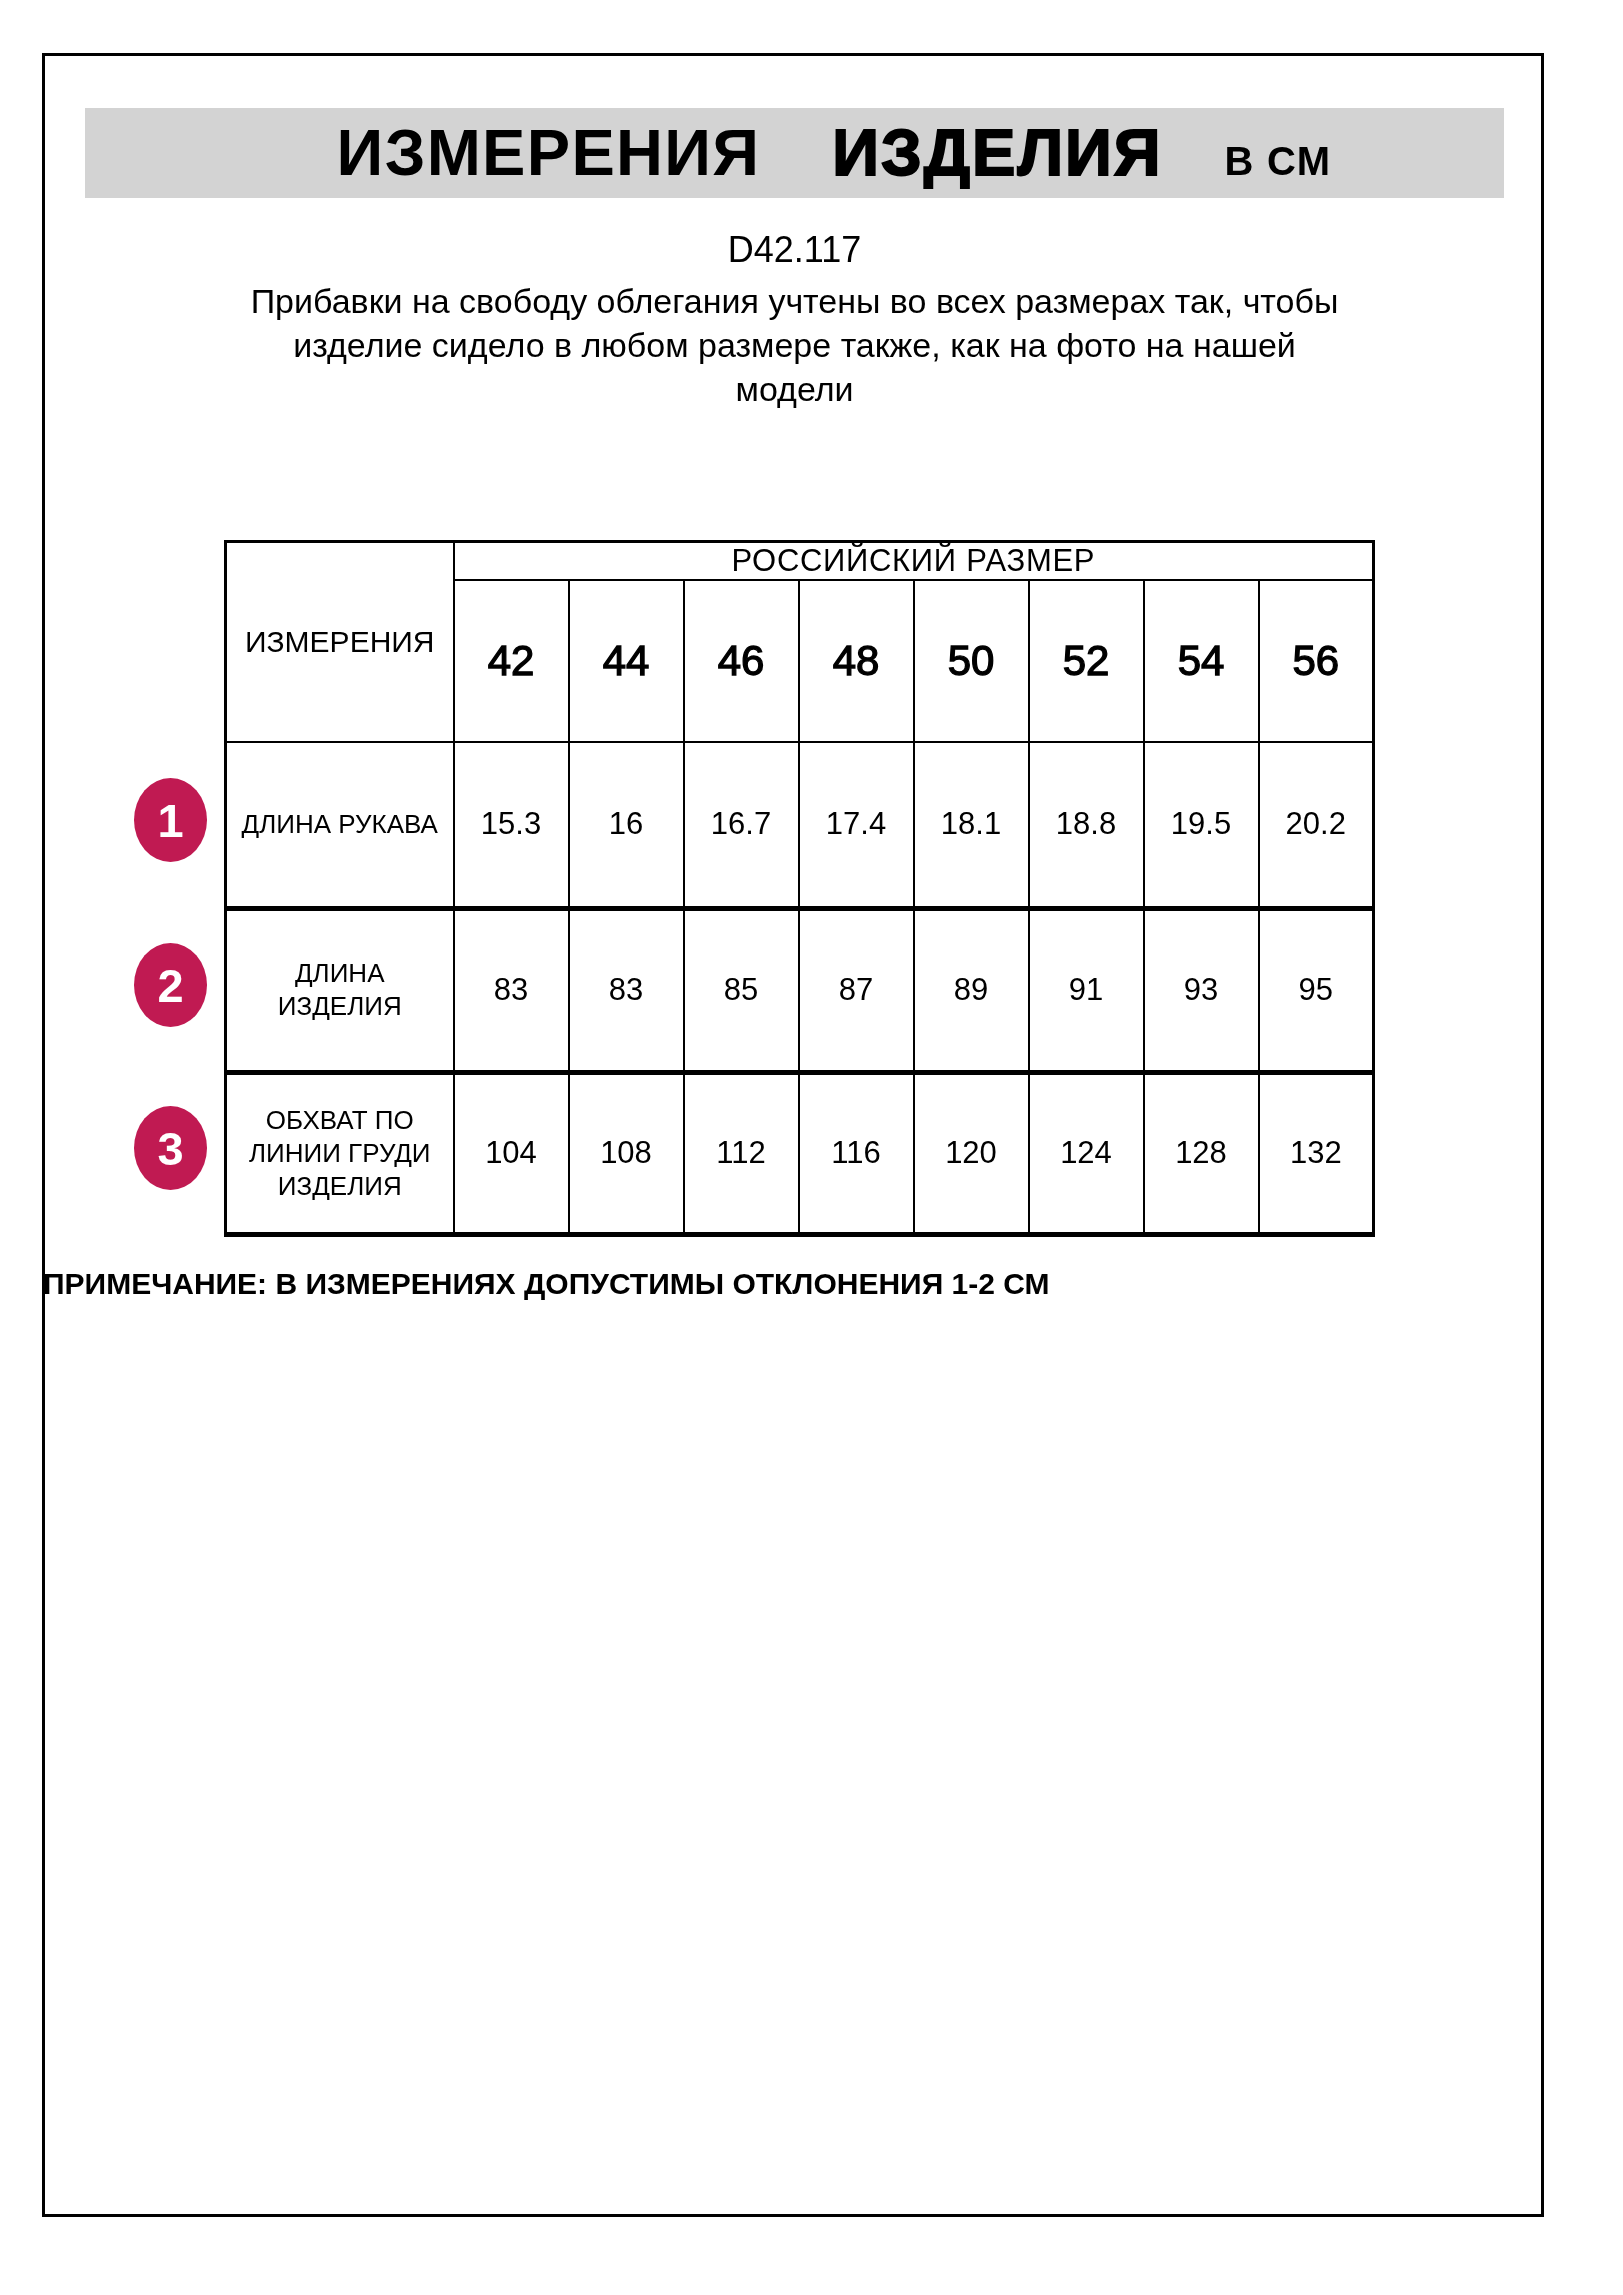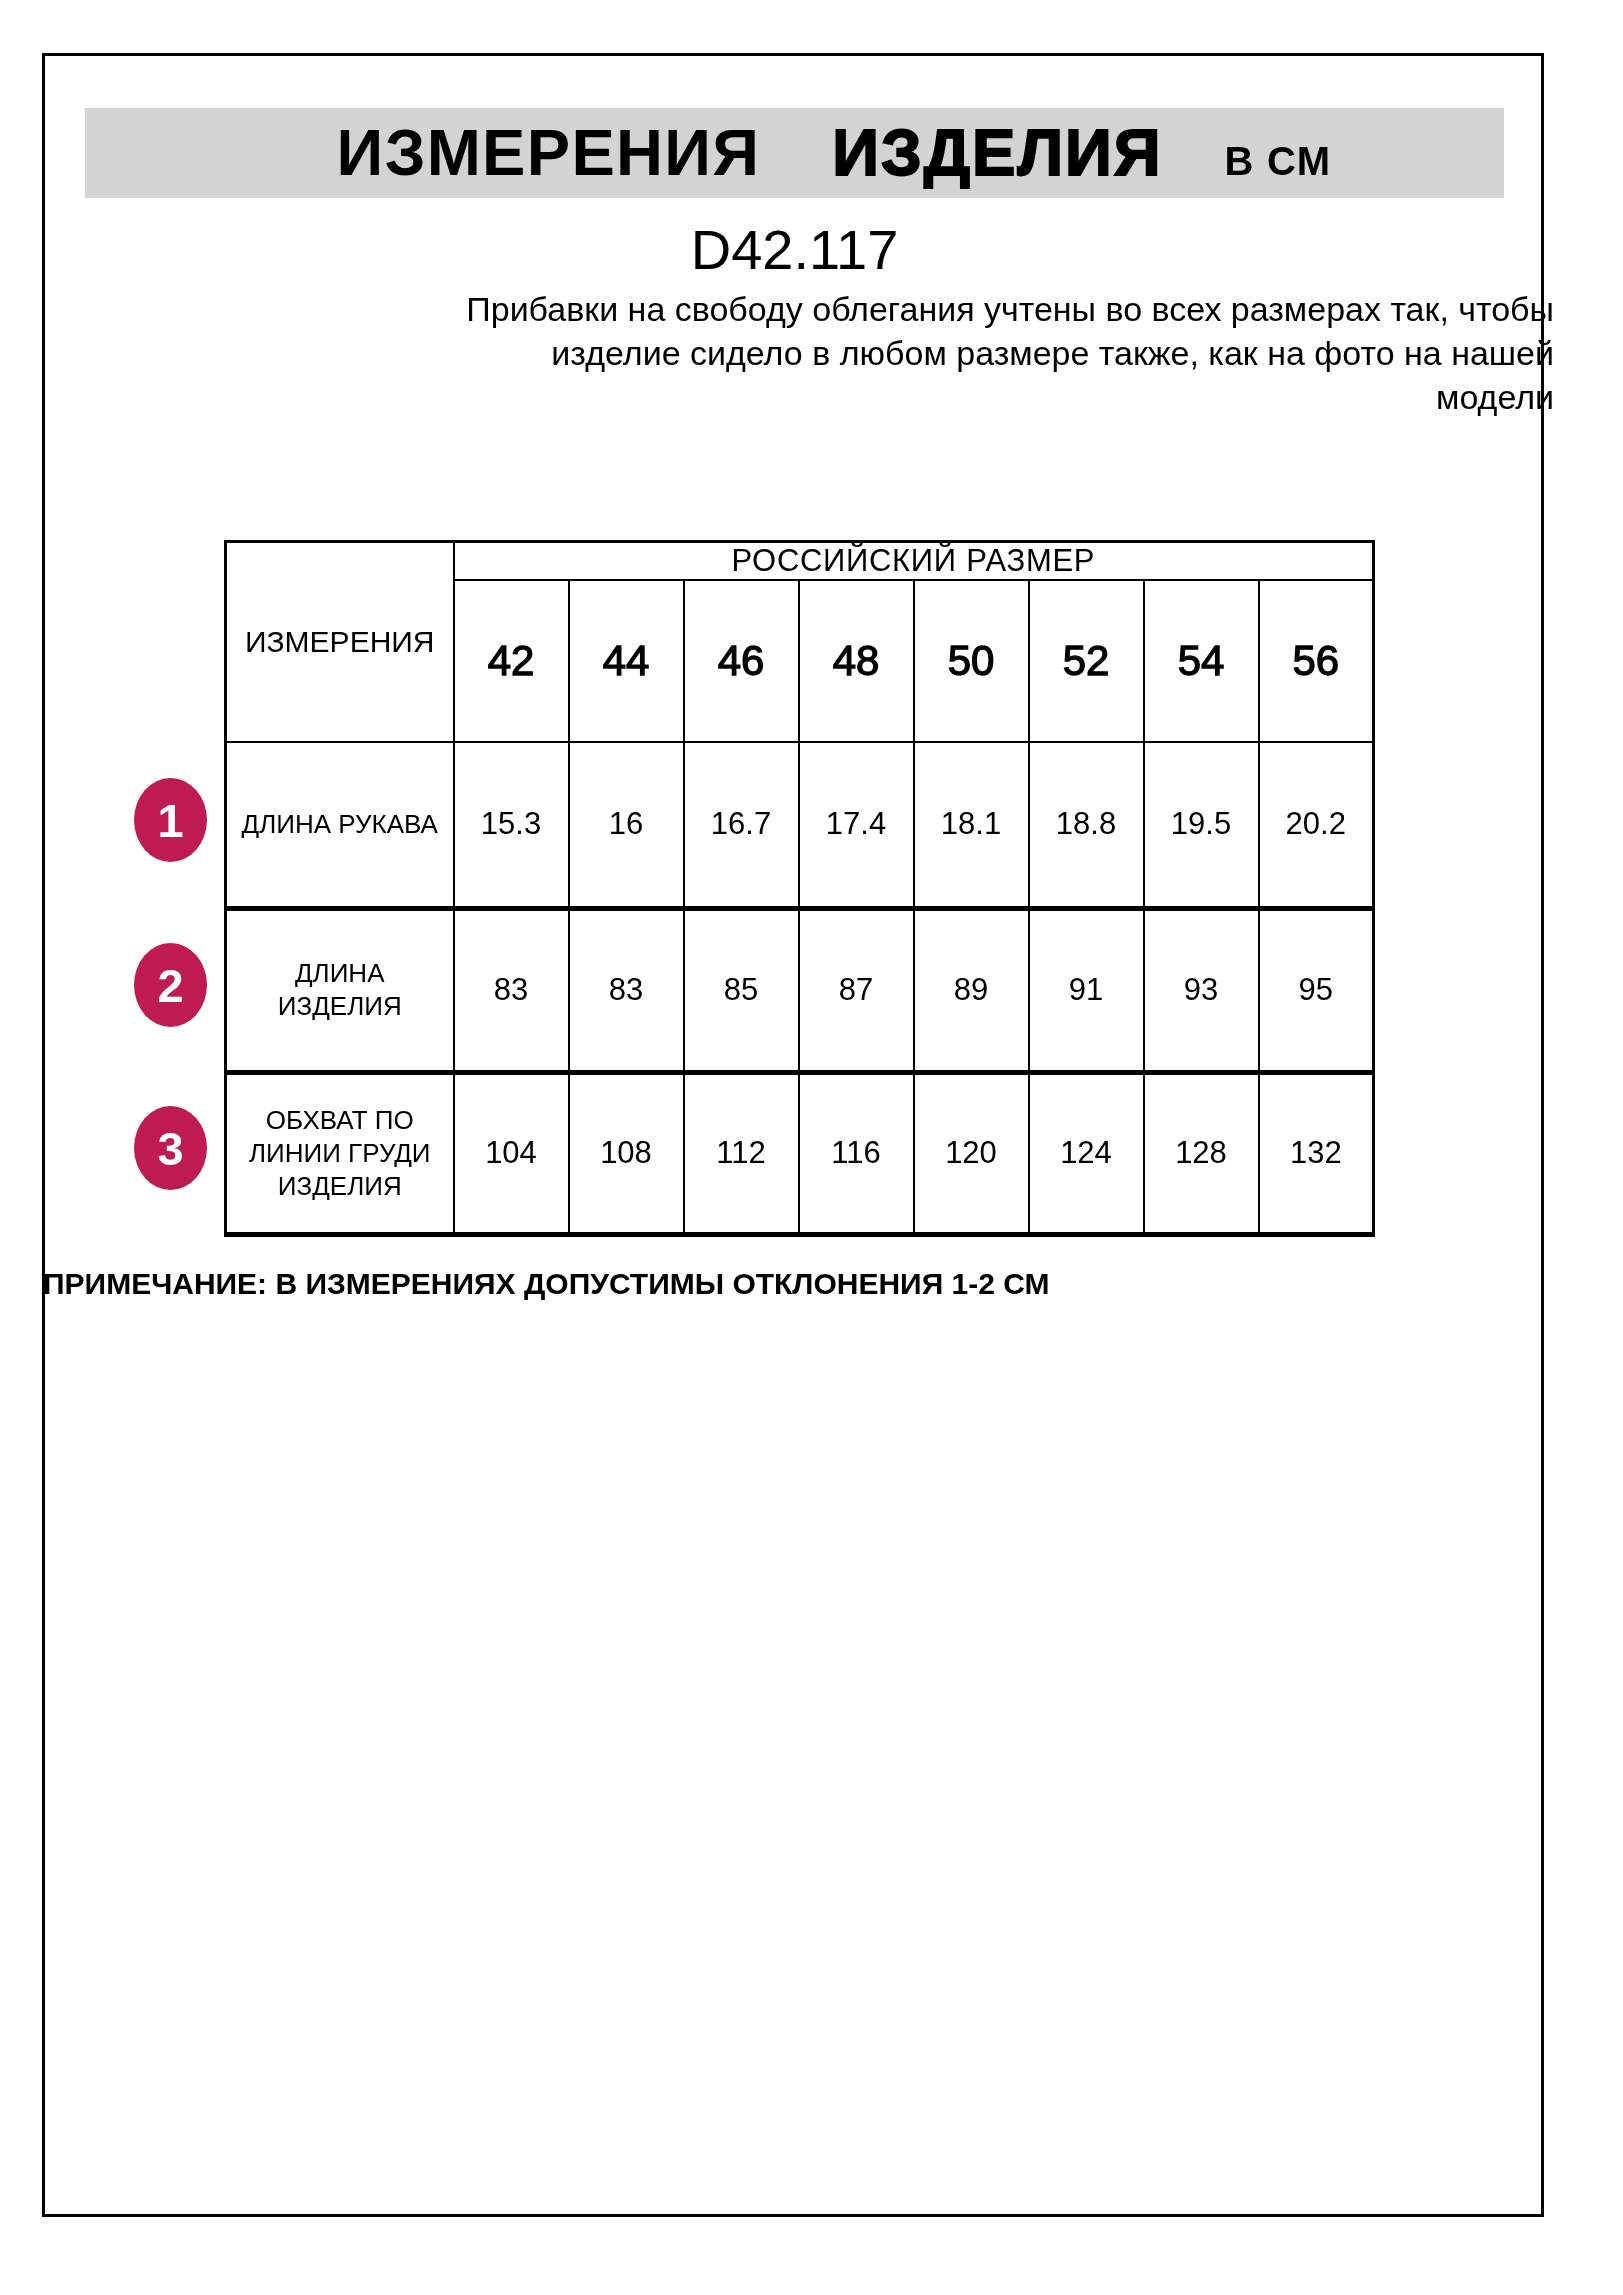--- a/index.html
+++ b/index.html
@@ -62,31 +62,31 @@
     line-height: 90px;
     letter-spacing: 1.3px;
   }
 
   .product-code {
     position: absolute;
     left: 43px;
     top: 220px;
     width: 1503px;
     text-align: center;
-    font-size: 56px;
+    font-size: 36px;
     line-height: 60px;
   }
 
   .description {
     position: absolute;
     left: 43px;
     top: 279px;
     width: 1503px;
-    margin: 8px;
-    text-align: right;
+    margin: 0;
+    text-align: center;
     font-size: 34px;
     line-height: 44px;
     white-space: pre-line;
   }
 
   
   table.size-table {
     position: absolute;
     left: 224px;
     top: 540px;

